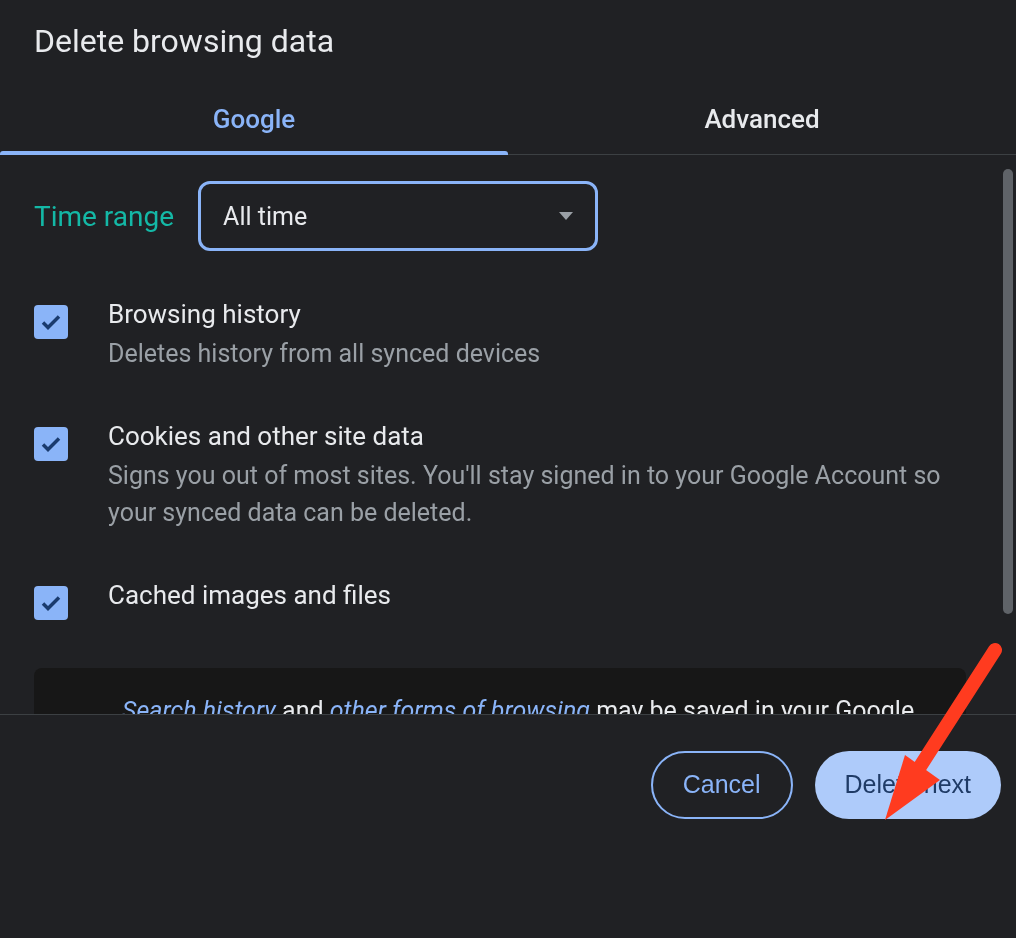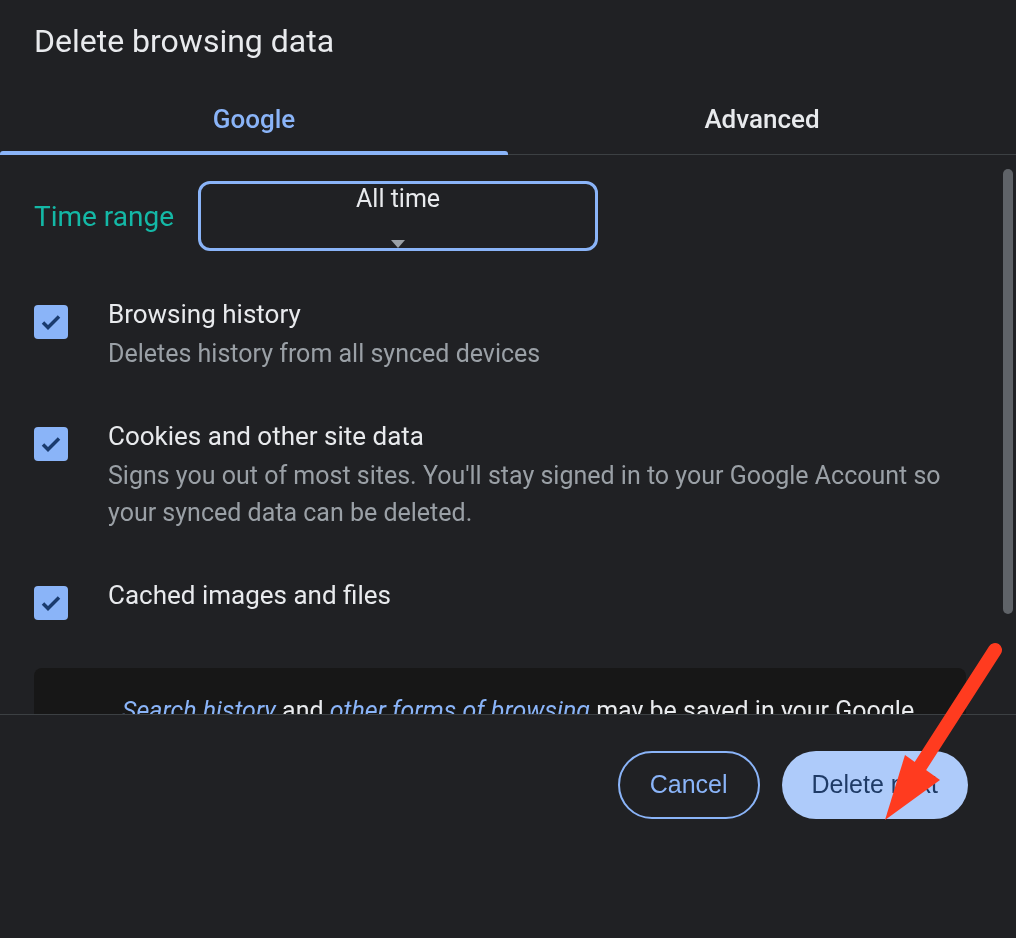--- a/index.html
+++ b/index.html
@@ -77,21 +77,20 @@
     border: 3px solid #8ab4f8;
     border-radius: 12px;
     padding: 0 22px;
     display: flex;
     align-items: center;
     justify-content: space-between;
     color: #e8eaed;
     font-size: 25px;
     cursor: pointer;
     background: transparent;
-    flex-direction: column;
   }
   .caret {
     width: 0; height: 0;
     border-left: 7px solid transparent;
     border-right: 7px solid transparent;
     border-top: 8px solid #9aa0a6;
   }
   .option-row {
     display: flex;
     align-items: flex-start;
@@ -167,21 +166,21 @@
     background: #5f6368;
     border-radius: 6px;
   }
   .footer {
     border-top: 1px solid #3c4043;
     height: 140px;
     display: flex;
     align-items: center;
     justify-content: flex-end;
     gap: 22px;
-    padding-right: 48px;
+    padding-right: 15px;
   }
   .btn {
     height: 68px;
     padding: 0 30px;
     border-radius: 36px;
     font-size: 25px;
     font-weight: 500;
     cursor: pointer;
     display: flex;
     align-items: center;

